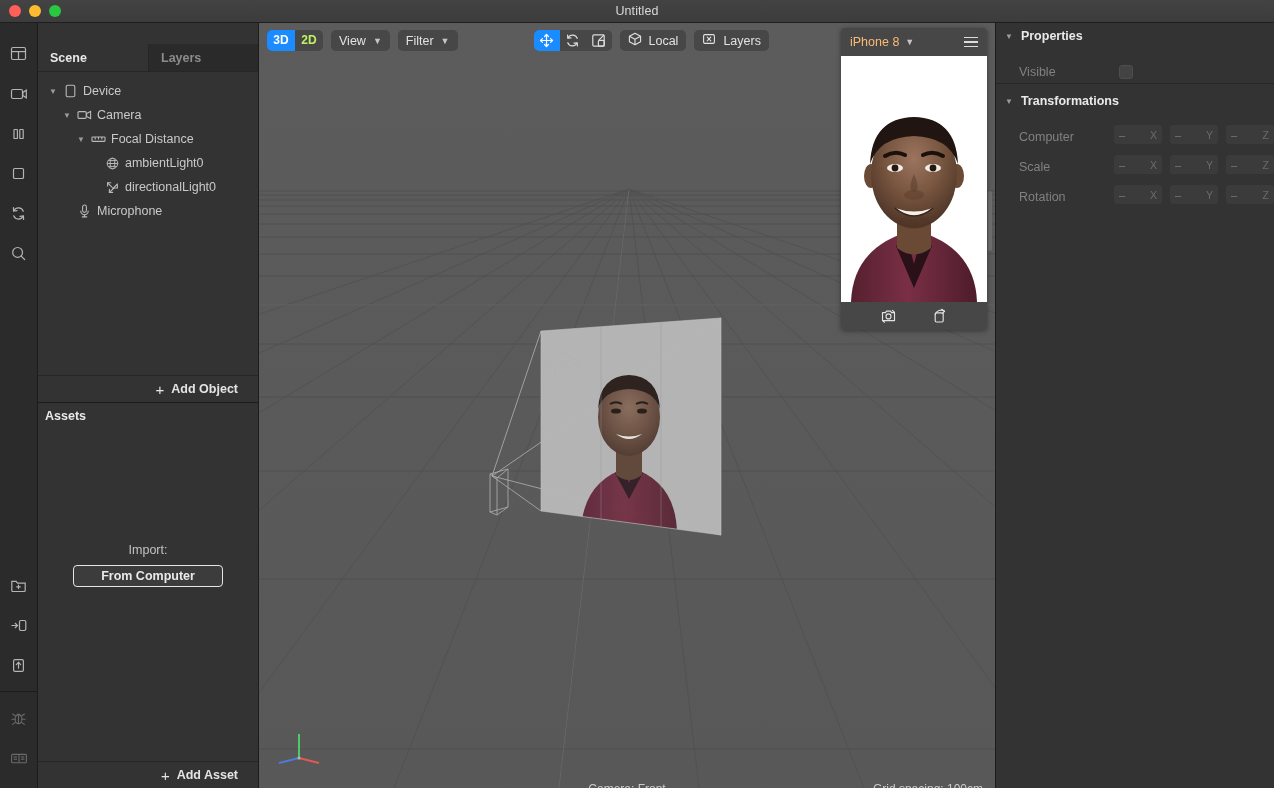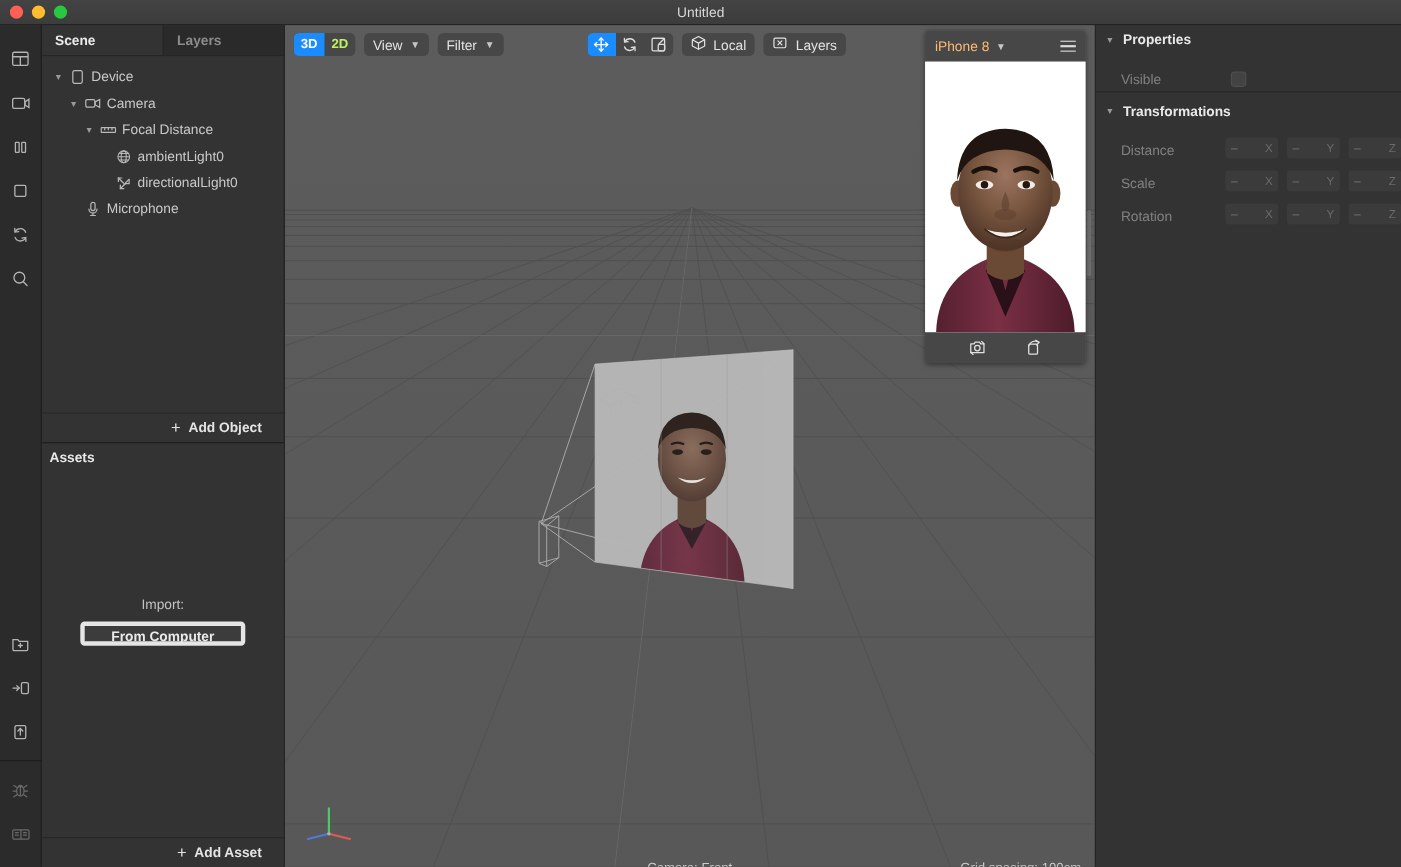--- a/index.html
+++ b/index.html
@@ -44,21 +44,21 @@
   .rail-btn svg { display: block; }
   .rail-spacer { flex: 1 1 auto; }
   .rail-sep { width: 38px; height: 1px; background: #1c1c1c; margin: 6px 0; }
   .rail-btn.dim { color: #6a6a6a; }
 
   
   .leftpanel {
     width: 221px; flex: 0 0 221px; background: #333333;
     border-right: 1px solid #1c1c1c; display: flex; flex-direction: column;
   }
-  .tabs { display: flex; height: 28px; border-bottom: 1px solid #262626; }
+  .tabs { display: flex; height: 28px; border-bottom: 1px solid #262626; margin-top: 21px; }
   .tab {
     flex: 1 1 50%; display: flex; align-items: center; padding-left: 12px;
     font-size: 12.5px; font-weight: bold; cursor: default;
   }
   .tab.active { background: #333333; color: #e9e9e9; }
   .tab.inactive { background: #2a2a2a; color: #8c8c8c; border-left: 1px solid #262626; }
 
   .tree { flex: 1 1 auto; padding-top: 7px; overflow: hidden; }
   .node {
     display: flex; align-items: center; height: 24px;
@@ -89,21 +89,21 @@
   .assets-title {
     height: 26px; display: flex; align-items: center; padding-left: 7px;
     font-size: 12.5px; font-weight: bold; color: #e9e9e9;
   }
   .assets-body { flex: 1 1 auto; position: relative; }
   .ctr { text-align: center; }
   .small-label { font-size: 12.5px; color: #c2c2c2; }
   .pill-btn {
     display: block; width: 150px; margin: 8px auto 0;
     height: 22px; line-height: 20px; text-align: center;
-    background: #3c3c3c; border: 4px solid #e5e5e5; border-radius: 4px;
+    background: #3c3c3c; border: 1px solid #e5e5e5; border-radius: 4px;
     font-size: 12.5px; font-weight: bold; color: #eaeaea; cursor: default;
   }
 
   
   .viewport { flex: 1 1 auto; position: relative; background: #5a5a5a; overflow: hidden; }
   .vp-toolbar {
     position: absolute; top: 0; left: 0; right: 0; height: 28px;
     display: flex; align-items: flex-end; padding: 0 8px; gap: 8px; z-index: 6;
   }
   .seg { display: flex; border-radius: 5px; overflow: hidden; background: #474747; }
@@ -681,21 +681,21 @@
       <span class="checkbox"></span>
     </div>
     <div class="divider"></div>
 
     <div class="sec-head">
       <span class="tri">▼</span>
       <span>Transformations</span>
     </div>
 
     <div class="prop-row">
-      <span class="prop-label">Distance</span>
+      <span class="prop-label">Computer</span>
       <span class="num-fields">
         <span class="numfield">
           <span class="v">–</span>
           <span class="ax">X</span>
         </span>
         <span class="numfield">
           <span class="v">–</span>
           <span class="ax">Y</span>
         </span>
         <span class="numfield">

